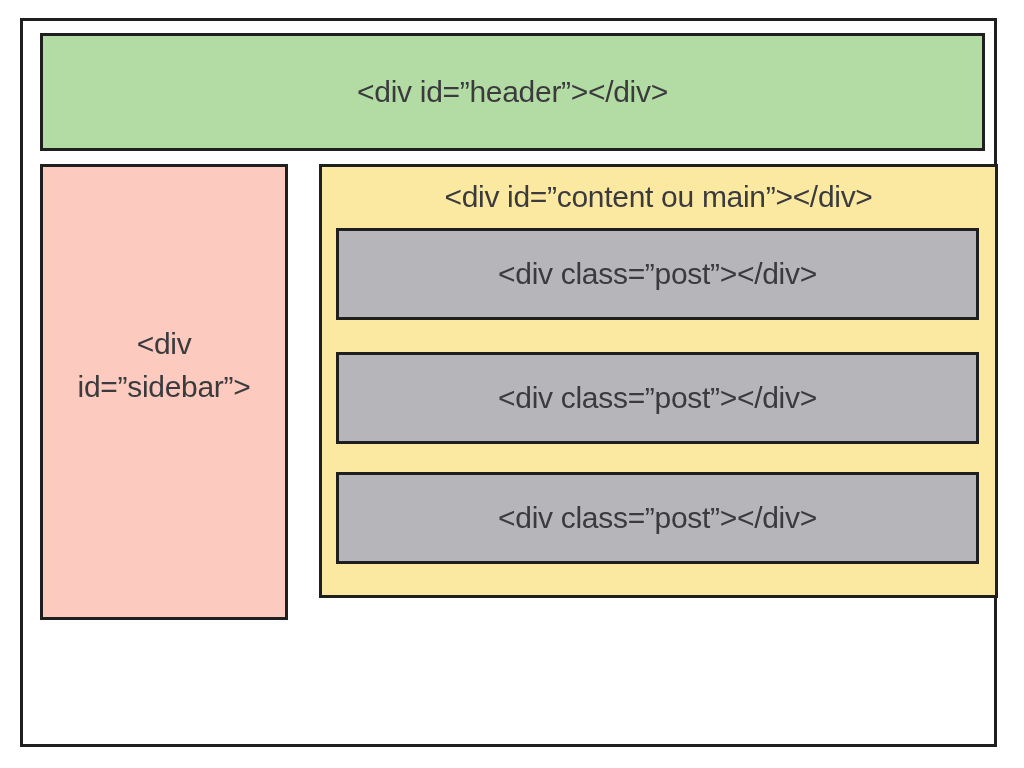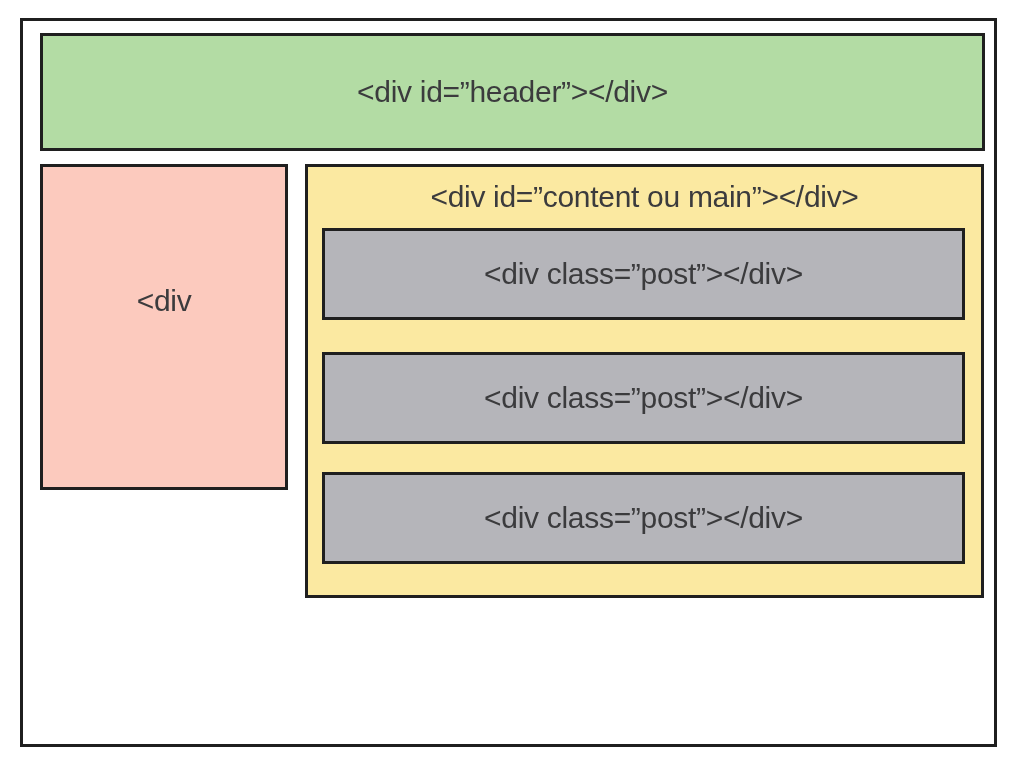--- a/index.html
+++ b/index.html
@@ -24,22 +24,22 @@
     position: absolute;
     box-sizing: border-box;
     border: 3px solid var(--border, #1f1f1f);
     display: flex; align-items: center; justify-content: center;
     font-size: 30px;
     letter-spacing: -0.3px;
     white-space: nowrap;
   }
 
   .header  { left: 17px;  top: 12px;  width: 945px; height: 118px; background: var(--header_bg, #b3dca4); }
-  .sidebar { left: 17px;  top: 143px; width: 248px; height: 326px; background: var(--sidebar_bg, #fccabe); }
-  .content { left: 282px; top: 143px; width: 679px; height: 434px; background: var(--content_bg, #fbe9a1);
+  .sidebar { left: 17px;  top: 143px; width: 248px; height: 456px; background: var(--sidebar_bg, #fccabe); }
+  .content { left: 296px; top: 143px; width: 679px; height: 434px; background: var(--content_bg, #fbe9a1);
              display: block; }
   .footer  { left: 17px;  top: 596px; width: 945px; height: 117px; background: var(--footer_bg, #edc3f7); }
 
   .sidebar-text { text-align: center; line-height: 43px; transform: translateY(-27px); }
 
   .content-label { text-align: center; margin-top: 13px; font-size: 30px; }
 
   .post { left: 14px; width: 643px; height: 92px; background: var(--post_bg, #b5b5ba); }
   .post1 { top: 61px; }
   .post2 { top: 185px; }
@@ -51,20 +51,21 @@
 <div class="canvas">
   <div class="outer">
 
     <div class="box header">
       <span>&lt;div id=”header”&gt;&lt;/div&gt;</span>
     </div>
 
     <div class="box sidebar">
       <div class="sidebar-text">
         <div>&lt;div</div>
+        <div>id=”sidebar”&gt;</div>
       </div>
     </div>
 
     <div class="box content">
       <div class="content-label">&lt;div id=”content ou main”&gt;&lt;/div&gt;</div>
       <div class="box post post1">
         <span>&lt;div class=”post”&gt;&lt;/div&gt;</span>
       </div>
       <div class="box post post2">
         <span>&lt;div class=”post”&gt;&lt;/div&gt;</span>

